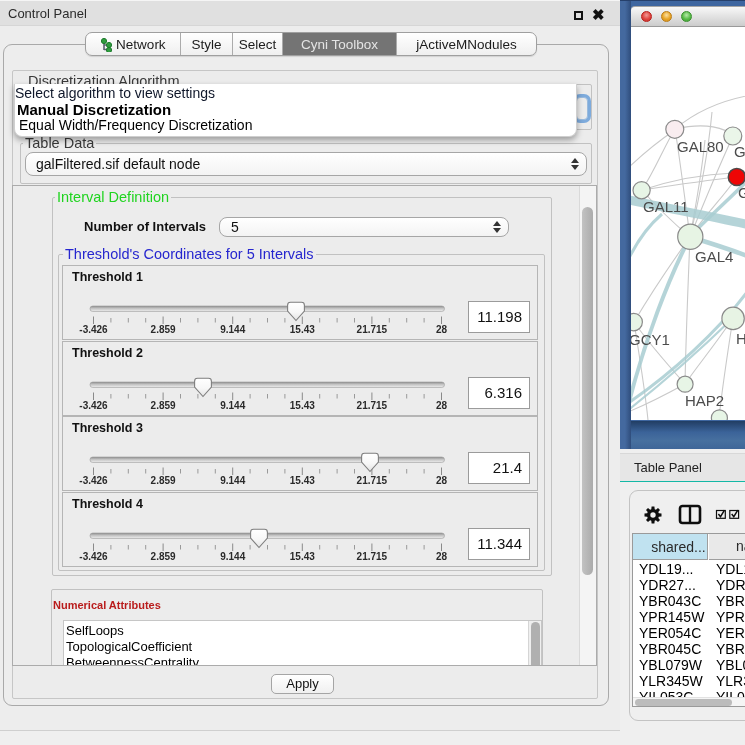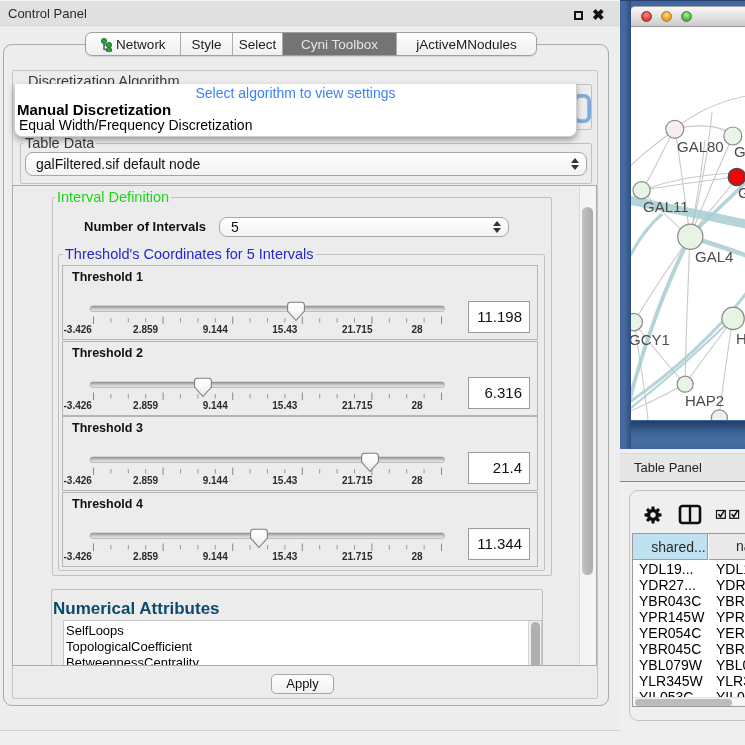--- a/index.html
+++ b/index.html
@@ -34,21 +34,21 @@
 
 .combo{position:absolute;background:linear-gradient(#ffffff,#f3f3f3);border:1px solid #a6a6a6;border-radius:8px;font-size:14px;color:#111;white-space:nowrap;overflow:hidden}
 .arr{position:absolute;right:7px}
 .arr i{display:block;width:0;height:0;border-left:4px solid transparent;border-right:4px solid transparent}
 .arr .up{border-bottom:5px solid #333;margin-bottom:2px}
 .arr .dn{border-top:5px solid #333}
 
 .thbox{position:absolute;left:62px;width:476px;height:75px;border:1px solid #b5b5b5;background:#ececec}
 .thlabel{position:absolute;left:9px;top:4px;font-size:12.5px;font-weight:bold;color:#111}
 .tfield{position:absolute;left:405px;top:35px;width:62px;height:32px;background:#fff;border:1px solid #9b9b9b;font-size:15px;color:#111;text-align:right;line-height:30px;padding-right:7px}
-.ticklabel{position:absolute;width:60px;font-size:10px;font-weight:bold;color:#2a2a2a;top:58px}
+.ticklabel{position:absolute;width:60px;text-align:center;font-size:10px;font-weight:bold;color:#2a2a2a;top:58px}
 
 #popup{position:absolute;left:14px;top:84px;width:563px;height:53px;background:#fff;border-radius:0 0 8px 8px;box-shadow:0 3px 6px rgba(0,0,0,0.35);border:1px solid #cfcfcf;border-top:none}
 </style></head>
 <body>
 <div id="page">
 
 <div id="win">
   <div id="titlebar">Control Panel</div>
   <div id="btnfloat"></div>
       <div id="btnclose">✖</div>
@@ -145,35 +145,35 @@
         <div class="thlabel">Threshold 4</div>
         <svg width="476" height="75">
               <use href="#slbase"></use>
               <use href="#sthumb" x="196" y="0"></use>
             </svg>
         <div class="ticklabel" style="left:0.5px">-3.426</div><div class="ticklabel" style="left:70.1px">2.859</div><div class="ticklabel" style="left:139.7px">9.144</div><div class="ticklabel" style="left:209.3px">15.43</div><div class="ticklabel" style="left:278.9px">21.715</div><div class="ticklabel" style="left:348.5px">28</div>
         <div class="tfield">11.344</div>
       </div>
 
       <div class="grp" style="left:38px;top:403px;width:492px;height:90px"></div>
-      <div style="position:absolute;left:40px;top:413px;font-size:17px;font-weight:bold;color:#0c4a6e">Numerical Attributes</div>
+      <div style="position:absolute;left:40px;top:413px;font-size:11px;font-weight:bold;color:#b91c1c">Numerical Attributes</div>
       <div style="position:absolute;left:50px;top:434px;width:479px;height:60px;background:#fff;border:1px solid #c6c6c6">
         <div style="position:absolute;left:2px;top:2px;font-size:13px;color:#000000;line-height:16px">SelfLoops<br>TopologicalCoefficient<br>BetweennessCentrality</div>
         <div style="position:absolute;right:0;top:0;width:13px;height:60px;background:#efefef;border-left:1px solid #d5d5d5">
           <div style="position:absolute;left:2px;top:1px;width:9px;height:58px;background:#b0b0b0;border-radius:5px"></div>
         </div>
       </div>
     </div>
     <div id="vsb">
           <div id="vsbthumb"></div>
         </div>
   </div>
 
   <div id="popup">
-    <div style="position:absolute;left:0;top:1px;width:100%;text-align:center;font-size:14px;color:#3b82f6">Select algorithm to view settings</div>
+    <div style="position:absolute;left:0;top:1px;width:100%;text-align:left;font-size:14px;color:#0f172a">Select algorithm to view settings</div>
     <div style="position:absolute;left:2px;top:17px;font-size:15px;font-weight:bold;color:#000">Manual Discretization</div>
     <div style="position:absolute;left:4px;top:33px;font-size:14px;color:#000">Equal Width/Frequency Discretization</div>
   </div>
 
   <div style="position:absolute;left:271px;top:674px;width:63px;height:20px;border:1px solid #a5a5a5;border-radius:5px;background:linear-gradient(#ffffff,#f0f0f0);font-size:13px;text-align:center;line-height:18px;color:#111">Apply</div>
 </div>
 
 <div class="abs" id="rblue" style="left:620px;top:0;width:125px;height:449px;background:#3e66a0;border-top:1px solid #26406b"></div>
 <div class="abs" style="left:620px;top:1px;width:11px;height:448px;background:linear-gradient(90deg,#44699f 0%,#44699f 45%,#2f4d7c 100%)"></div>
 <div class="abs" style="left:631px;top:421px;width:114px;height:28px;background:linear-gradient(180deg,#213d63 0%,#3b6399 40%,#47709f 70%,#3f6698 100%)"></div>

